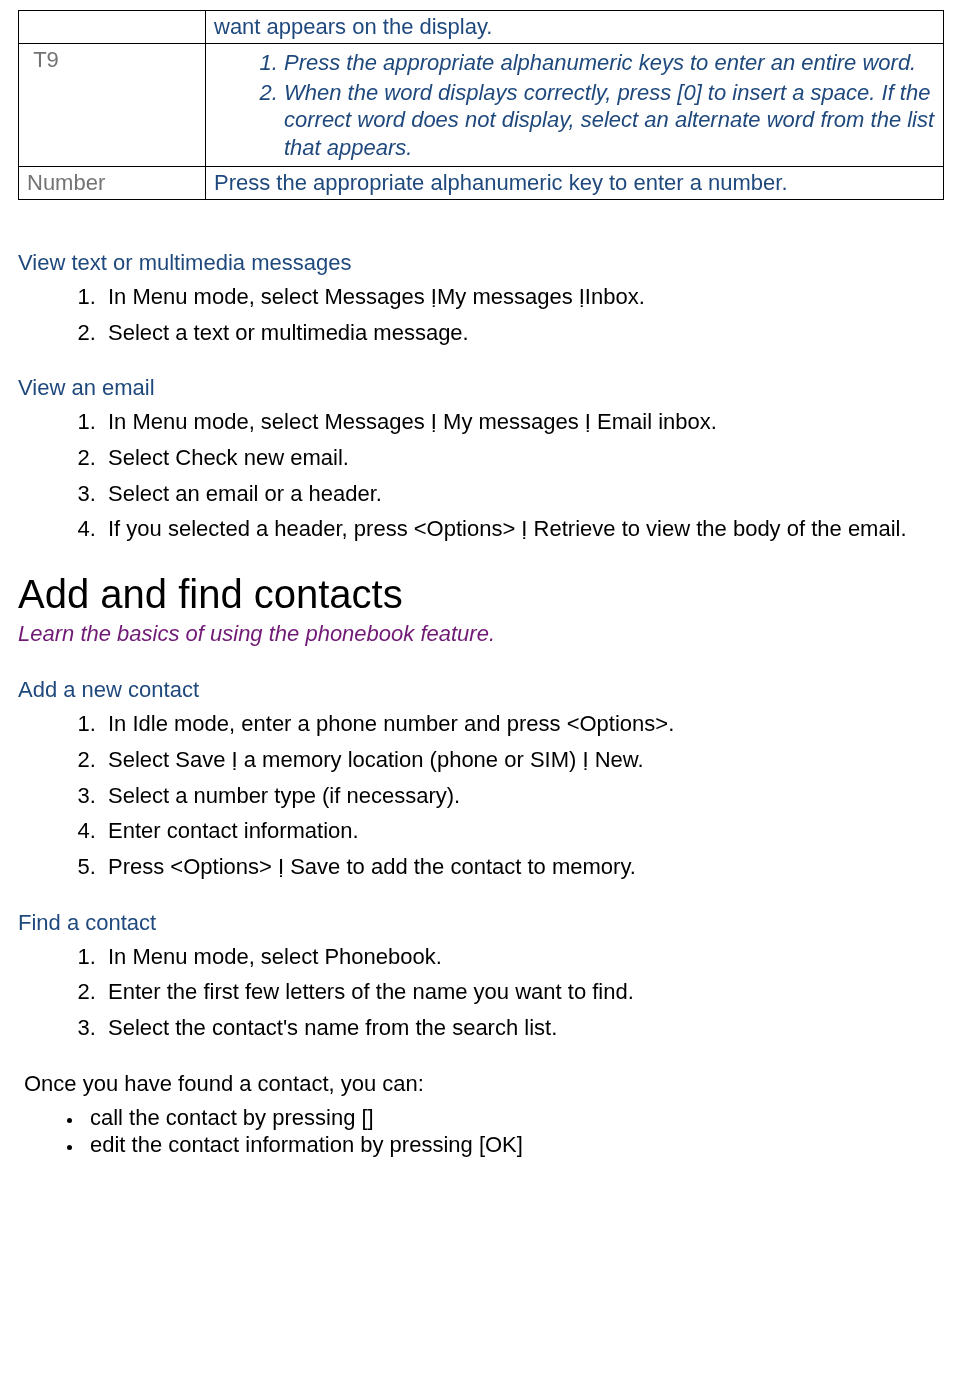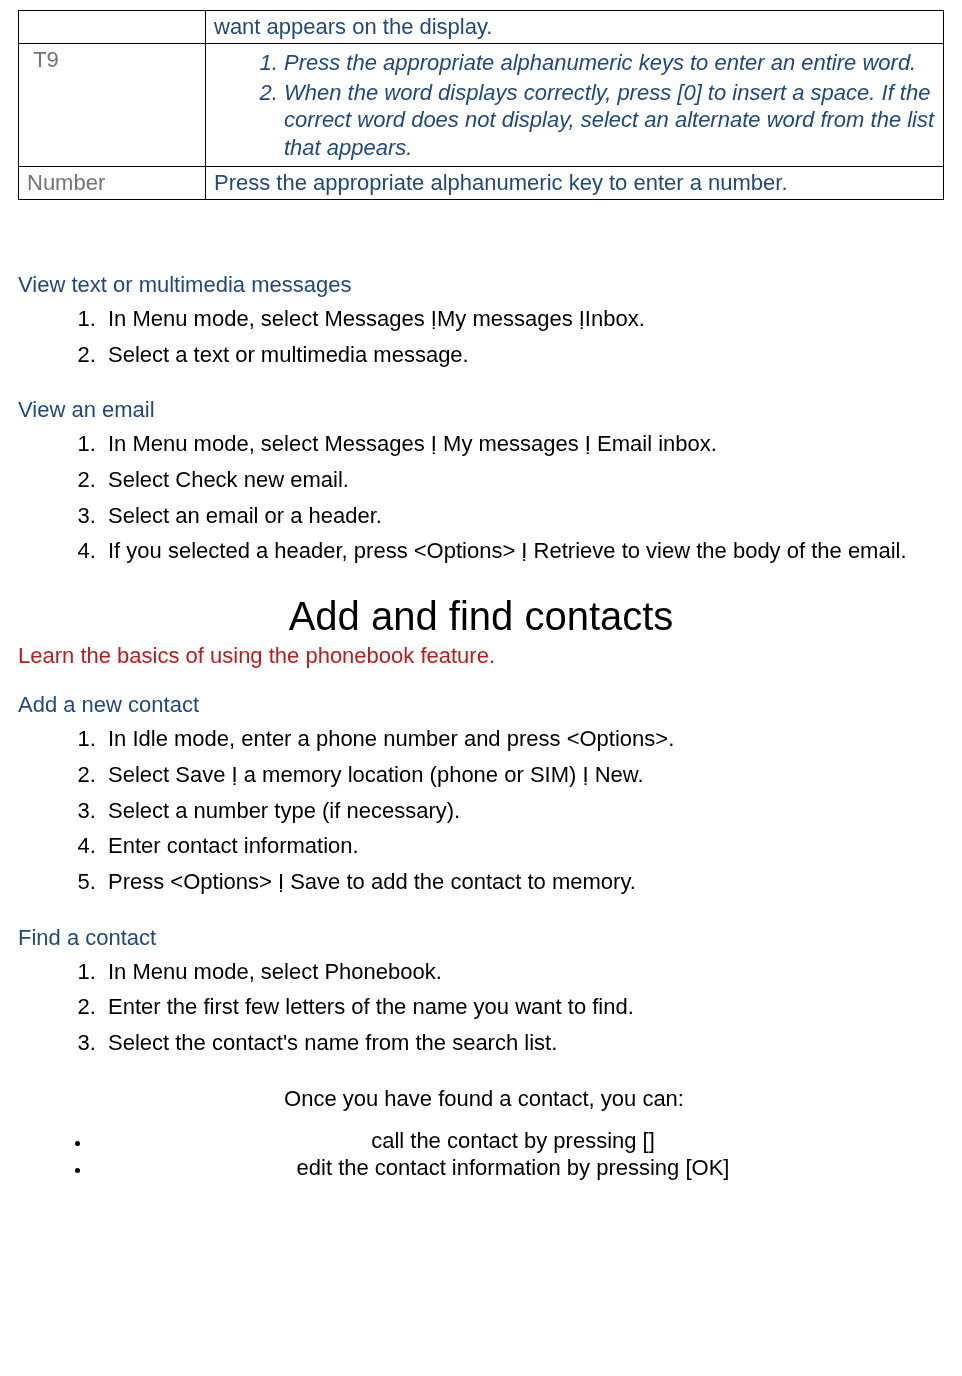--- a/index.html
+++ b/index.html
@@ -6,21 +6,21 @@
       font-family: Arial, Helvetica, sans-serif;
       font-size: 22px;
       color: #000;
       margin: 0;
       padding: 10px 18px;
       width: 926px;
     }
     table {
       border-collapse: collapse;
       width: 100%;
-      margin-bottom: 72px;
+      margin-bottom: 50px;
     }
     td {
       border: 1px solid #000;
       vertical-align: top;
       padding: 3px 8px;
     }
     td.left-col {
       width: 170px;
       color: #737373;
     }
@@ -54,36 +54,34 @@
       font-style: italic;
     }
     ol.inner-steps li::marker {
       color: #1f497d;
     }
     h1.big {
       font-size: 40px;
       font-weight: normal;
       margin: 14px 0 4px 0;
       color: #000;
-      text-align: center;
     }
     p.intro {
-      margin: 2px 0 23px 0;
-      color: #b91c1c;
+      margin: 2px 0 30px 0;
+      color: #701a75;
+      font-style: italic;
     }
     p.once {
       margin: 10px 0 4px 6px;
       color: #000;
-      text-align: center;
     }
     ul.bullets {
-      margin: 16px;
+      margin: 8px;
       padding-left: 58px;
       list-style-type: disc;
-      text-align: center;
     }
     ul.bullets li {
       color: #000;
       margin: 1px 0;
       padding-left: 6px;
     }
     ul.bullets li::marker {
       color: #000;
       font-size: 18px;
     }

